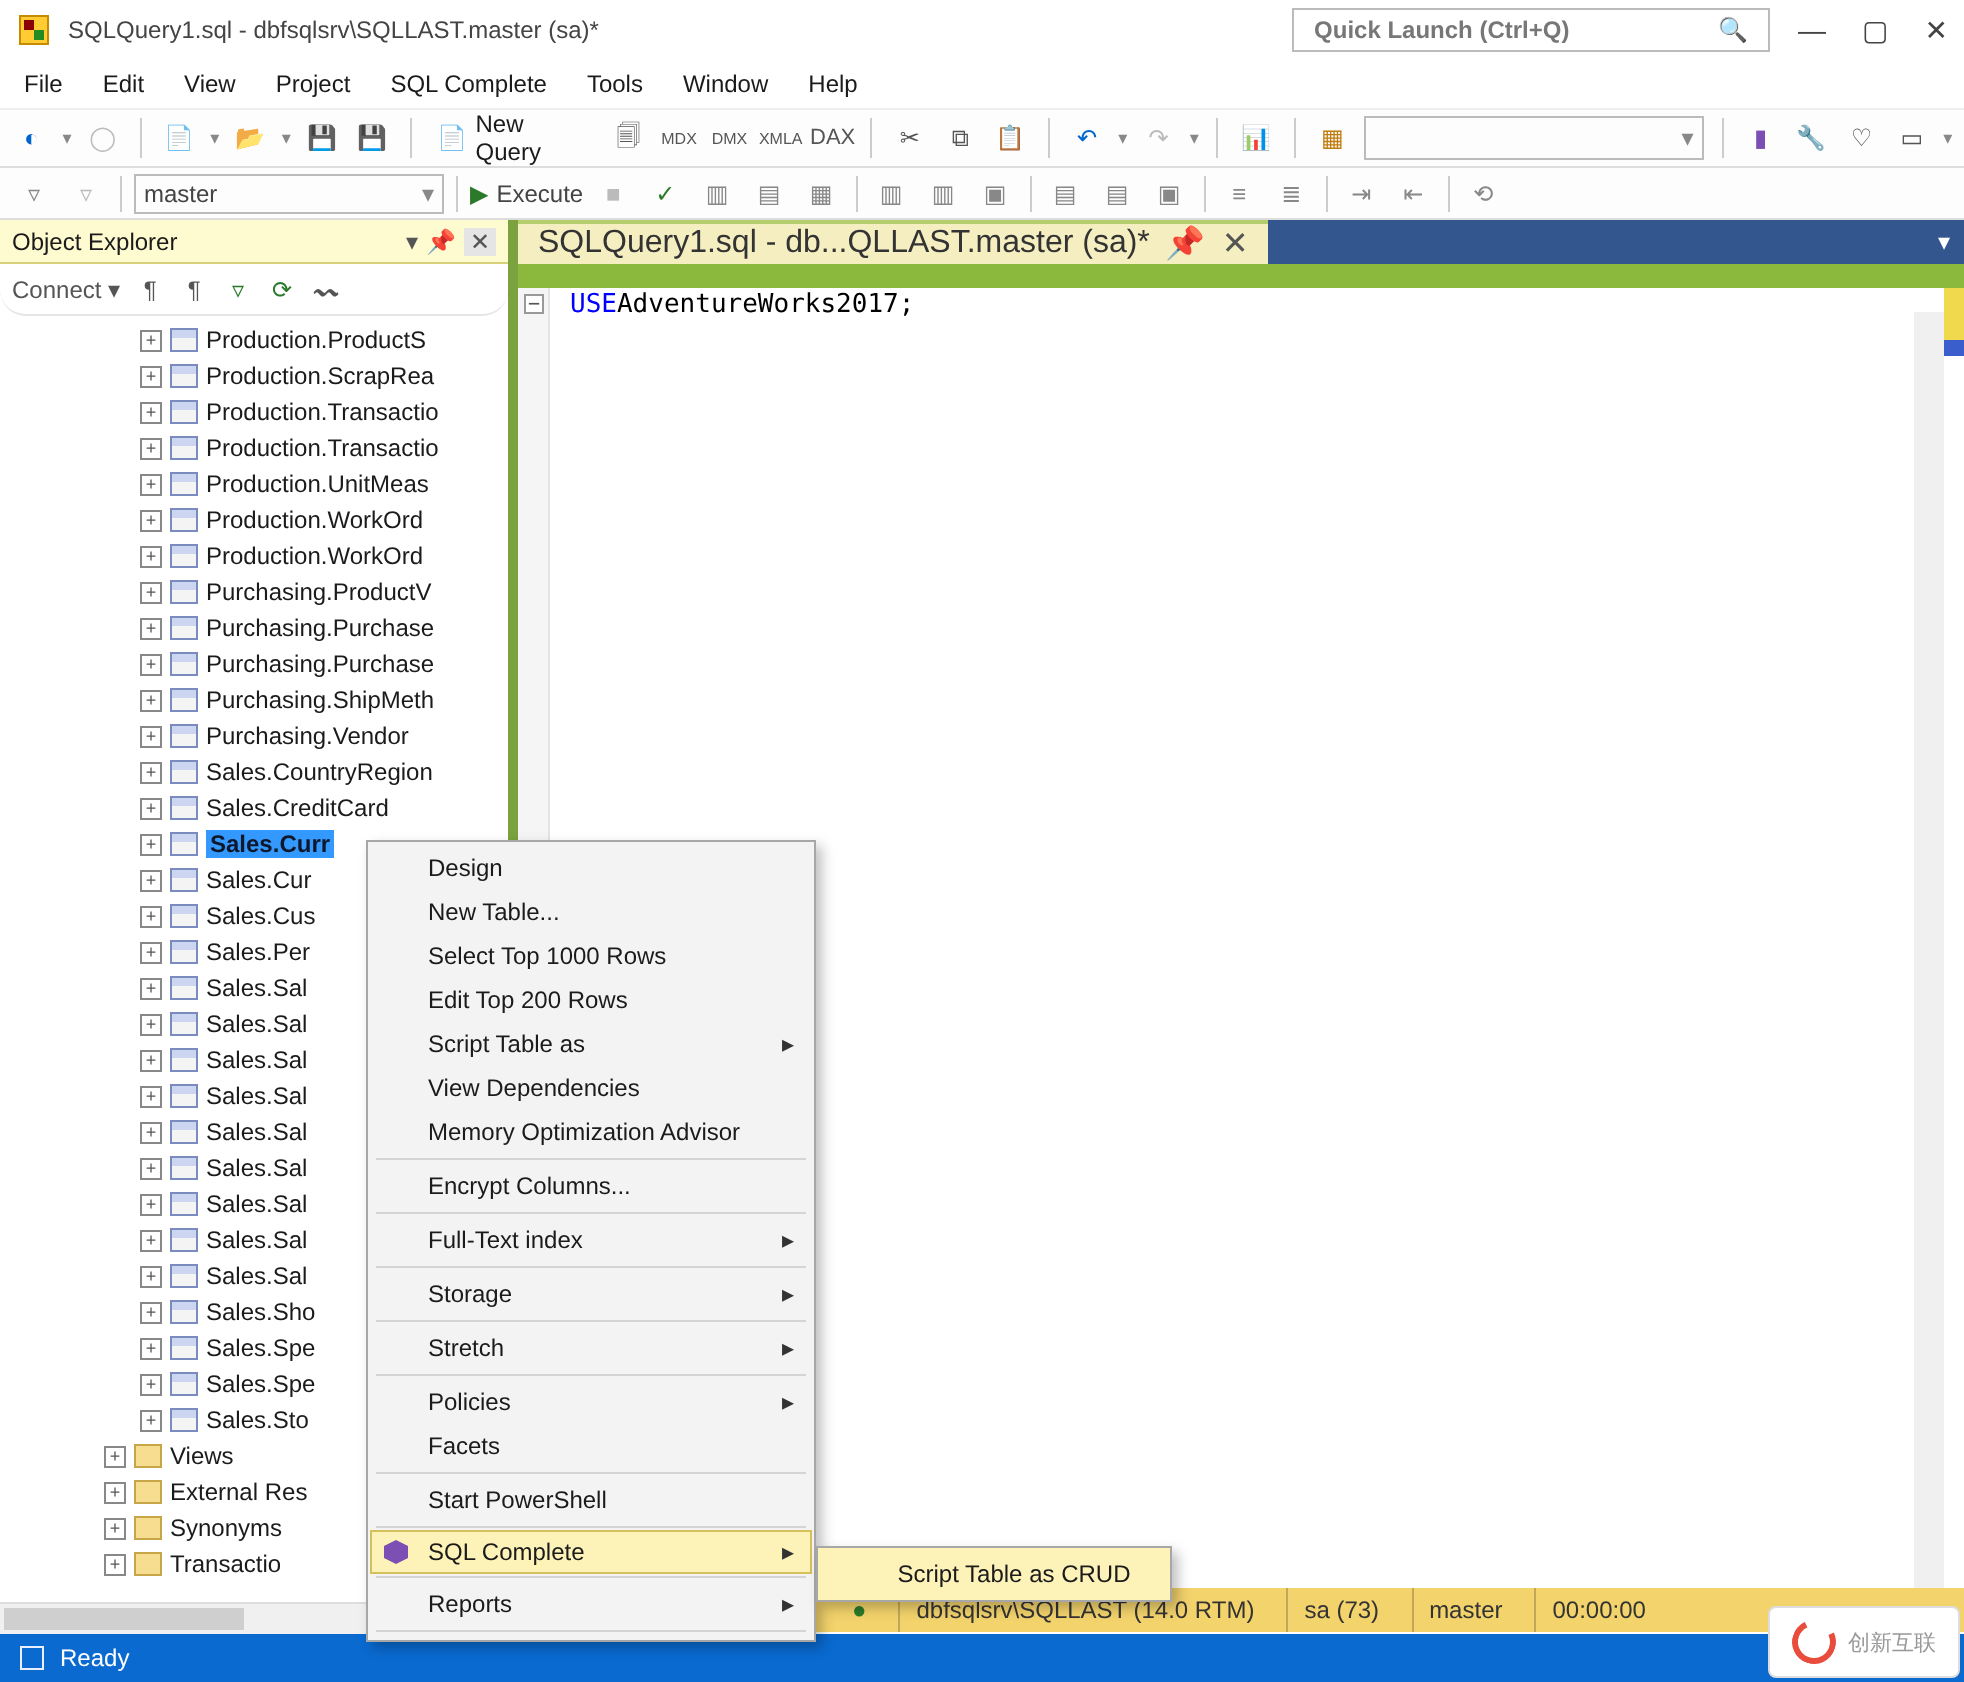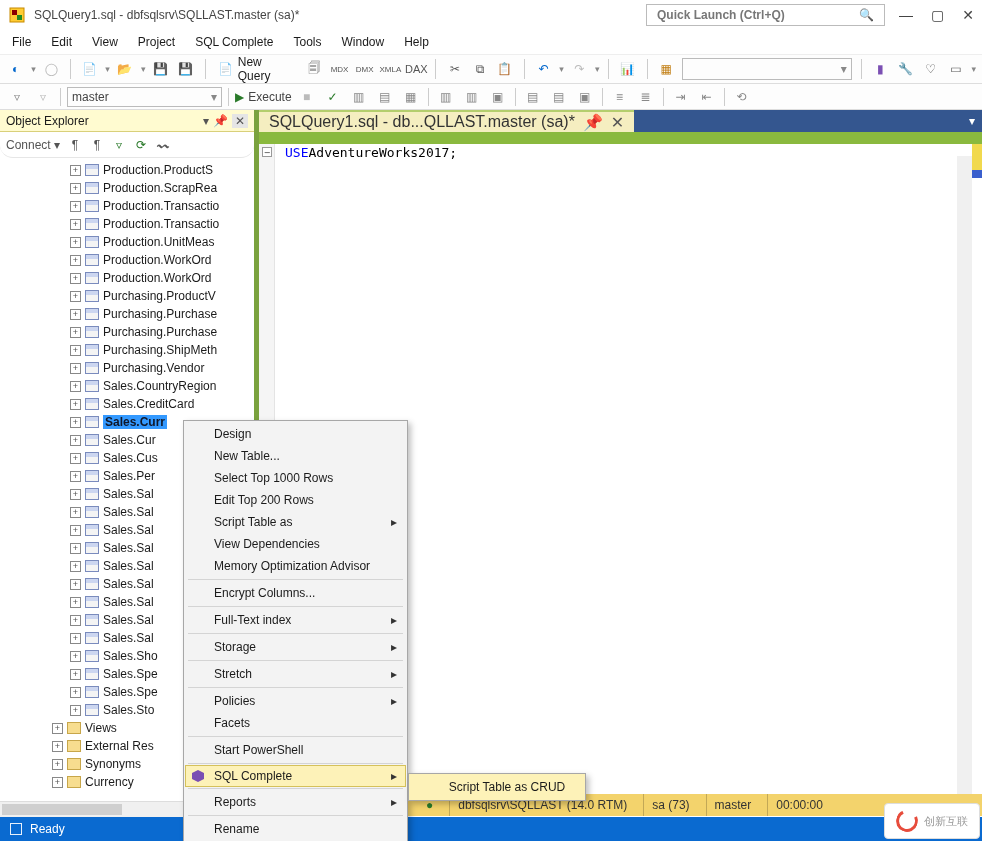--- a/index.html
+++ b/index.html
@@ -394,21 +394,21 @@
             <span class="lbl">External Res</span>
           </div>
           <div class="node d1">
             <span class="plus">+</span>
             <span class="fld-ico"></span>
             <span class="lbl">Synonyms</span>
           </div>
           <div class="node d1">
             <span class="plus">+</span>
             <span class="fld-ico"></span>
-            <span class="lbl">Currency</span>
+            <span class="lbl">Transactio</span>
           </div>
         </div>
       <div class="scroll-h">
           <div class="thumb"></div>
         </div>
     </div>
   </div>
 
   <div class="editor">
     <div class="ed-tabbar">
@@ -500,23 +500,20 @@
       </span>
       <span>SQL Complete</span>
       <span class="arrow">▸</span>
     </div>
     <div class="sep"></div>
     <div class="row">
       <span>Reports</span>
       <span class="arrow">▸</span>
     </div>
     <div class="sep"></div>
-    <div class="row">
-      <span>Rename</span>
-    </div>
   </div>
 <div class="submenu">
   <div class="row">Script Table as CRUD</div>
 </div>
 
 <div class="statusbar-sql">
   <span class="cell conn-ico">
       <span class="conn-dot">●</span>
     </span>
   <span class="cell">dbfsqlsrv\SQLLAST (14.0 RTM)</span>

